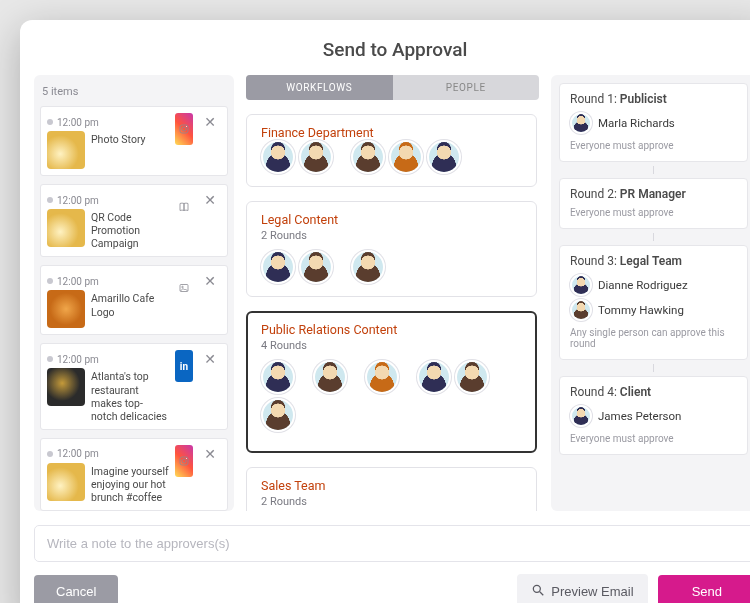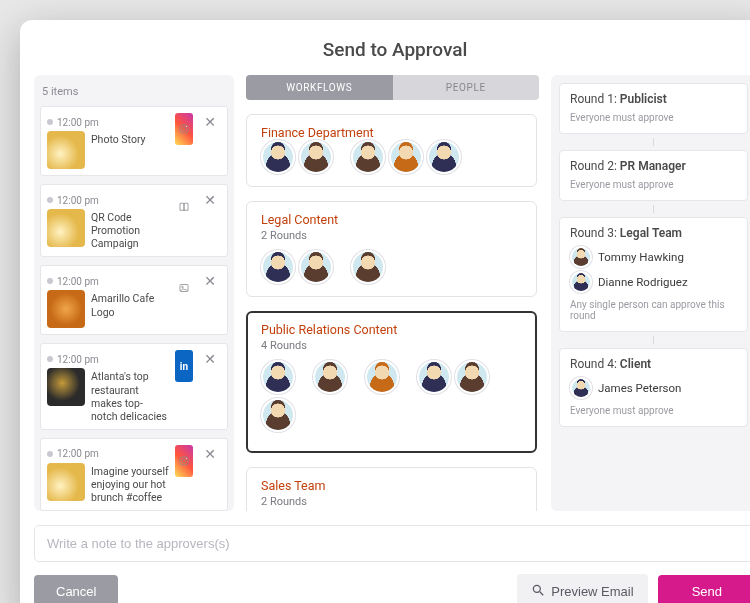--- a/index.html
+++ b/index.html
@@ -348,37 +348,41 @@
           <div class="wf">
             <div class="wf-title">Sales Team</div>
             <div class="wf-sub">2 Rounds</div>
           </div>
         </div>
     </div>
 
     <div class="right" id="rounds-host">
         <div class="round">
           <div class="round-head">Round 1: <b>Publicist</b></div>
+          <div class="person">
+            <span class="av sm "></span>
+            <span class="name">Marla Richards</span>
+          </div>
           <div class="rule">Everyone must approve</div>
         </div>
         <div class="connector"></div>
         <div class="round">
           <div class="round-head">Round 2: <b>PR Manager</b></div>
           <div class="rule">Everyone must approve</div>
         </div>
         <div class="connector"></div>
         <div class="round">
           <div class="round-head">Round 3: <b>Legal Team</b></div>
           <div class="person">
+            <span class="av sm "></span>
+            <span class="name">Dianne Rodriguez</span>
+          </div>
+          <div class="person">
             <span class="av sm b"></span>
             <span class="name">Tommy Hawking</span>
-          </div>
-          <div class="person">
-            <span class="av sm "></span>
-            <span class="name">Dianne Rodriguez</span>
           </div>
           <div class="rule">Any single person can approve this round</div>
         </div>
         <div class="connector"></div>
         <div class="round">
           <div class="round-head">Round 4: <b>Client</b></div>
           <div class="person">
             <span class="av sm "></span>
             <span class="name">James Peterson</span>
           </div>

